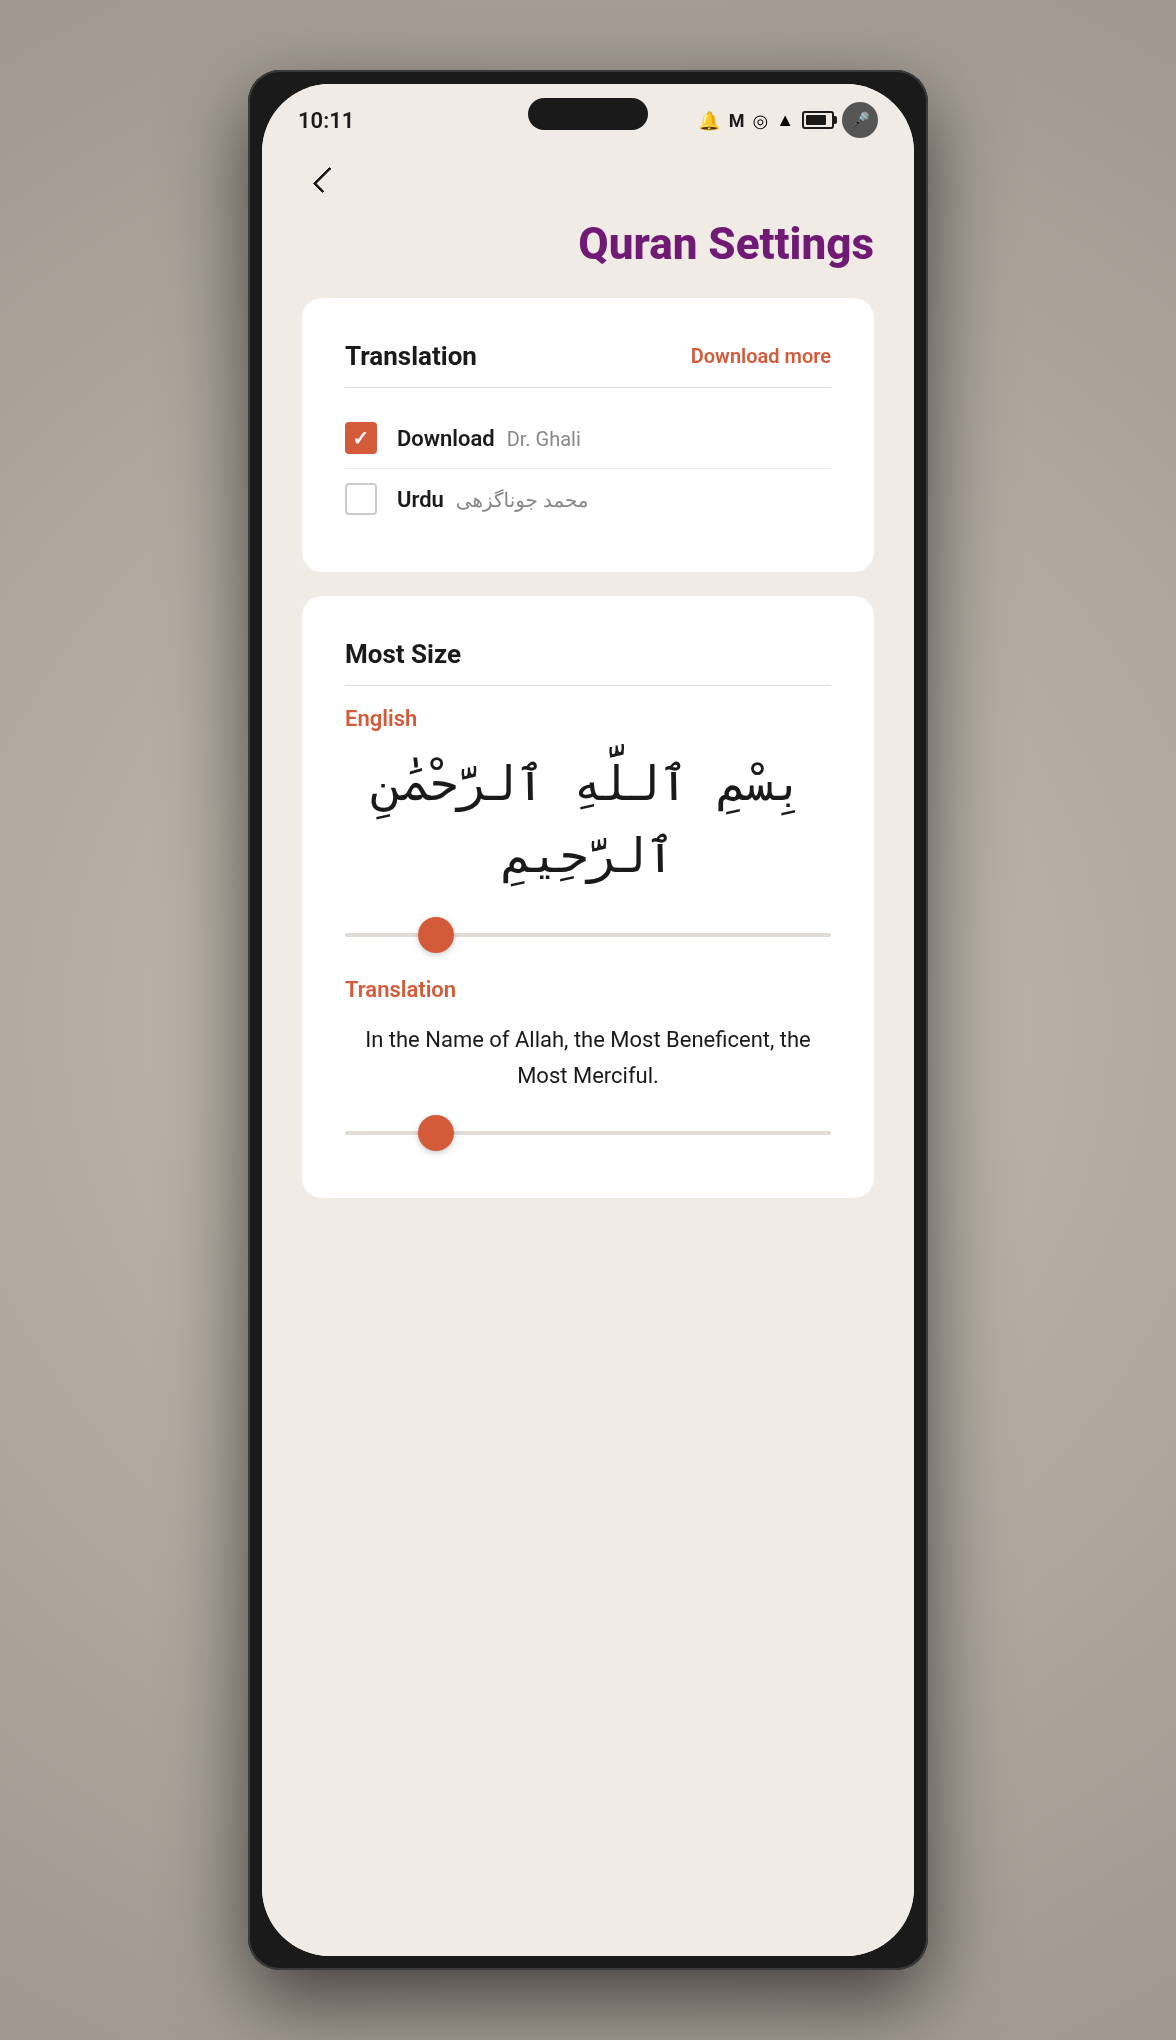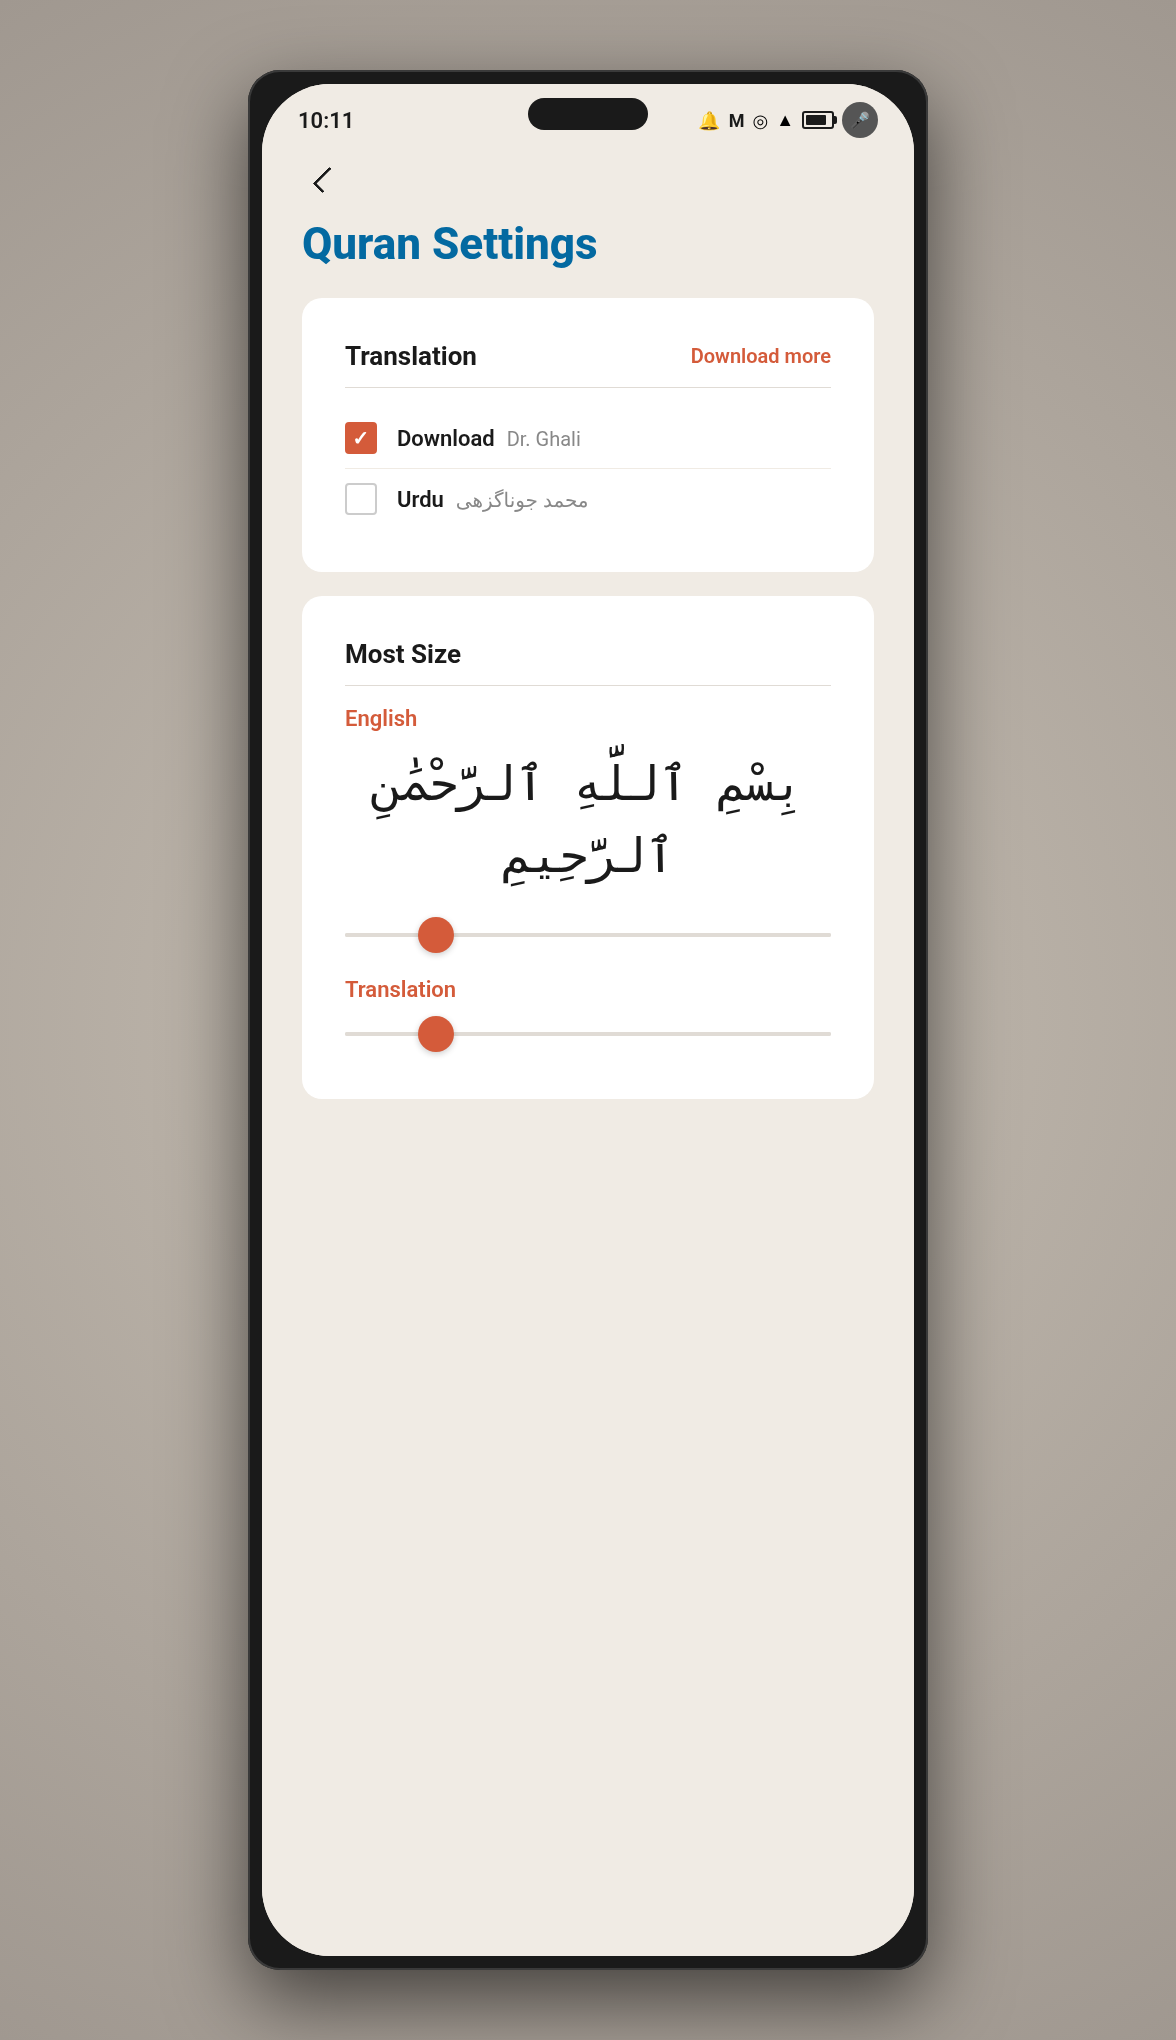--- a/index.html
+++ b/index.html
@@ -133,23 +133,24 @@
       border-left: 3px solid #1a1a1a;
       border-bottom: 3px solid #1a1a1a;
       transform: rotate(45deg);
       border-radius: 2px;
     }
 
     
     .page-title {
       font-size: 44px;
       font-weight: 800;
-      color: #0369a1;
+      color: #701a75;
       margin-bottom: 30px;
       line-height: 1.1;
+      text-align: right;
     }
 
     
     .card {
       background: #ffffff;
       border-radius: 20px;
       padding: 43px;
       margin-bottom: 24px;
     }
 
@@ -380,20 +381,21 @@
 
         <div class="slider-container">
           <div class="slider-track">
             <div class="slider-fill"></div>
             <div class="slider-thumb" style="left: 15%;"></div>
           </div>
         </div>
 
         <div class="font-section-label" style="margin-top: 20px;">Translation</div>
 
+        <div class="translation-preview">In the Name of Allah, the Most Beneficent, the Most Merciful.</div>
 
         <div class="slider-container">
           <div class="slider-track">
             <div class="slider-fill"></div>
             <div class="slider-thumb" style="left: 15%;"></div>
           </div>
         </div>
 
       </div>
 

